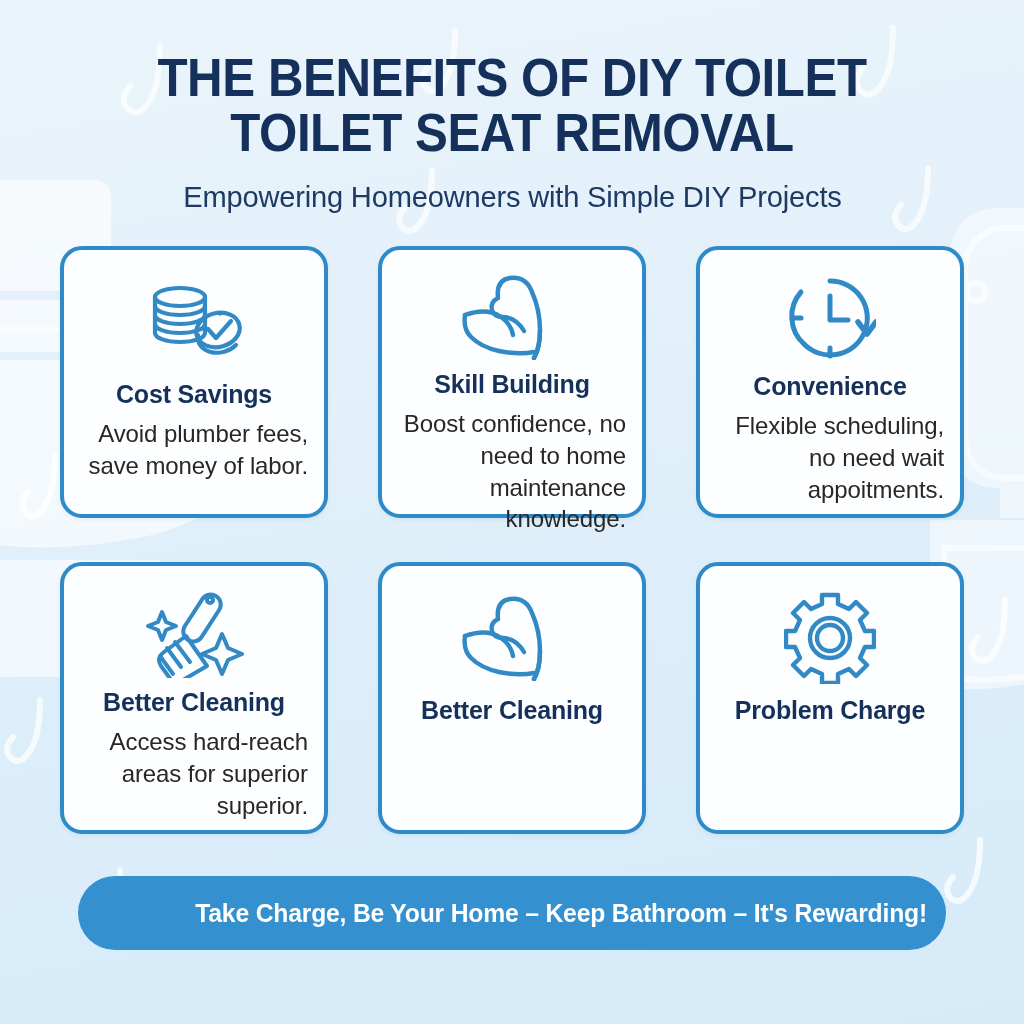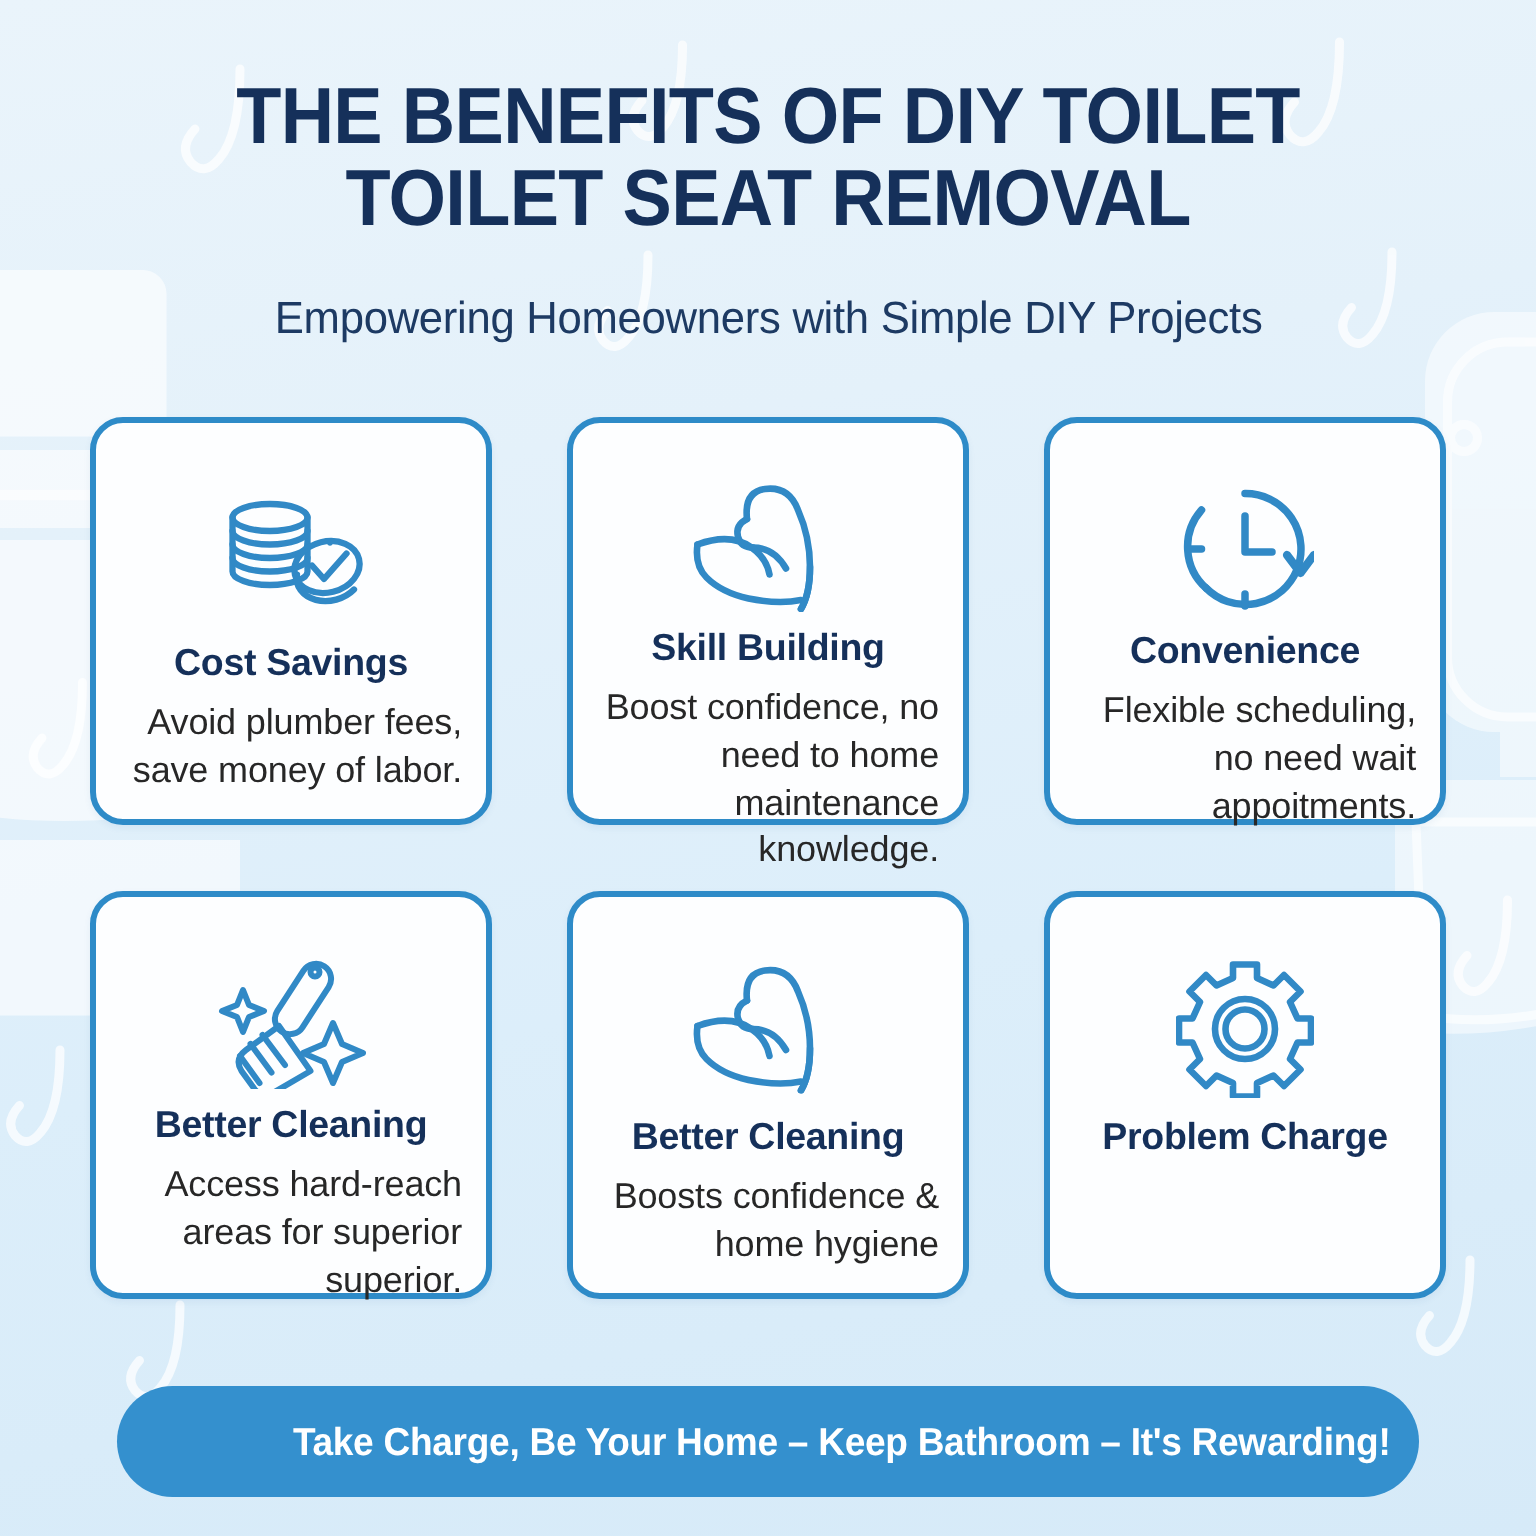--- a/index.html
+++ b/index.html
@@ -5,39 +5,39 @@
   * { margin:0; padding:0; box-sizing:border-box; }
   html,body { width:1024px; height:1024px; }
   body {
     font-family:"Liberation Sans", sans-serif;
     background:linear-gradient(170deg,#eaf4fb 0%,#e4f1fa 30%,#dceefa 62%,#d6eaf8 100%);
     position:relative; overflow:hidden;
   }
   .bg-art { position:absolute; inset:0; z-index:0; pointer-events:none; }
 
   .page { position:relative; z-index:2; width:1024px; height:1024px;
-          display:flex; flex-direction:column; align-items:center;gap:16px; }
+          display:flex; flex-direction:column; align-items:center; }
 
   .title { width:880px; text-align:center; color:#15305a;
            font-weight:bold; font-size:53px; line-height:1.04;
            letter-spacing:-0.5px; margin-top:50px;
            font-family:"Liberation Sans", sans-serif;
            transform:scaleX(0.93); transform-origin:center top; }
   .subtitle { text-align:center; color:#1d3a63; font-size:30px;
               margin-top:20px; letter-spacing:-0.2px;
               transform:scaleX(0.97); }
 
   .grid { margin-top:32px; width:905px;
           display:grid; grid-template-columns:repeat(3,268px);
           grid-auto-rows:272px; column-gap:50px; row-gap:44px;
           justify-content:center; }
 
   .card { background:#fdfeff; border:4px solid #2e8bc8; border-radius:22px;
           display:flex; flex-direction:column; align-items:center;
-          padding:40px 16px 14px; box-shadow:0 2px 5px rgba(40,100,160,0.07); }
+          padding:24px 16px 14px; box-shadow:0 2px 5px rgba(40,100,160,0.07); }
   .card-icon { height:96px; display:flex; align-items:center; justify-content:center; }
   .card-icon svg { display:block; }
   .card-title { color:#15305a; font-weight:bold; font-size:25px;
                 margin-top:10px; text-align:center; letter-spacing:-0.2px; }
   .card-desc { color:#272727; font-size:24px; line-height:1.32;
                text-align:right; margin-top:9px; letter-spacing:-0.1px; }
 
   .banner { margin-top:42px; width:868px; height:74px; border-radius:37px;
             background:#3490ce; display:flex; align-items:center;
             justify-content:flex-end; }
@@ -163,21 +163,20 @@
         <svg width="100" height="86" viewBox="0 0 100 86" fill="none" stroke="#3189c6" stroke-width="4.4" stroke-linecap="round" stroke-linejoin="round">
           <path d="M36 24 q-2 -18 12 -20 q16 -2 22 14 q8 18 8 38 q0 18 -6 28"></path>
           <path d="M36 24 q-8 4 -6 12 q2 7 10 7"></path>
           <path d="M40 43 q14 0 22 14"></path>
           <path d="M3 41 q22 -8 36 2 q10 7 12 18"></path>
           <path d="M3 41 q-2 14 6 22 q10 10 28 14 q20 4 35 1"></path>
           <path d="M72 84 q6 -10 6 -28"></path>
         </svg>
       </div>
       <div class="card-title">Better Cleaning</div>
-      <div class="card-desc">Boosts confidence &amp; home hygiene</div>
     </div>
 
     <div class="card">
       <div class="card-icon">
         <svg width="92" height="92" viewBox="0 0 92 92" fill="none" stroke="#3189c6" stroke-width="4.4" stroke-linejoin="round">
           <path d="M38 3 h16 v9 l11 5 l7 -7 l11 11 l-7 7 l5 11 h9 v16 h-9 l-5 11 l7 7 l-11 11 l-7 -7 l-11 5 v9 h-16 v-9 l-11 -5 l-7 7 l-11 -11 l7 -7 l-5 -11 h-9 v-16 h9 l5 -11 l-7 -7 l11 -11 l7 7 l11 -5 z"></path>
           <circle cx="46" cy="46" r="20"></circle>
           <circle cx="46" cy="46" r="13"></circle>
         </svg>
       </div>

